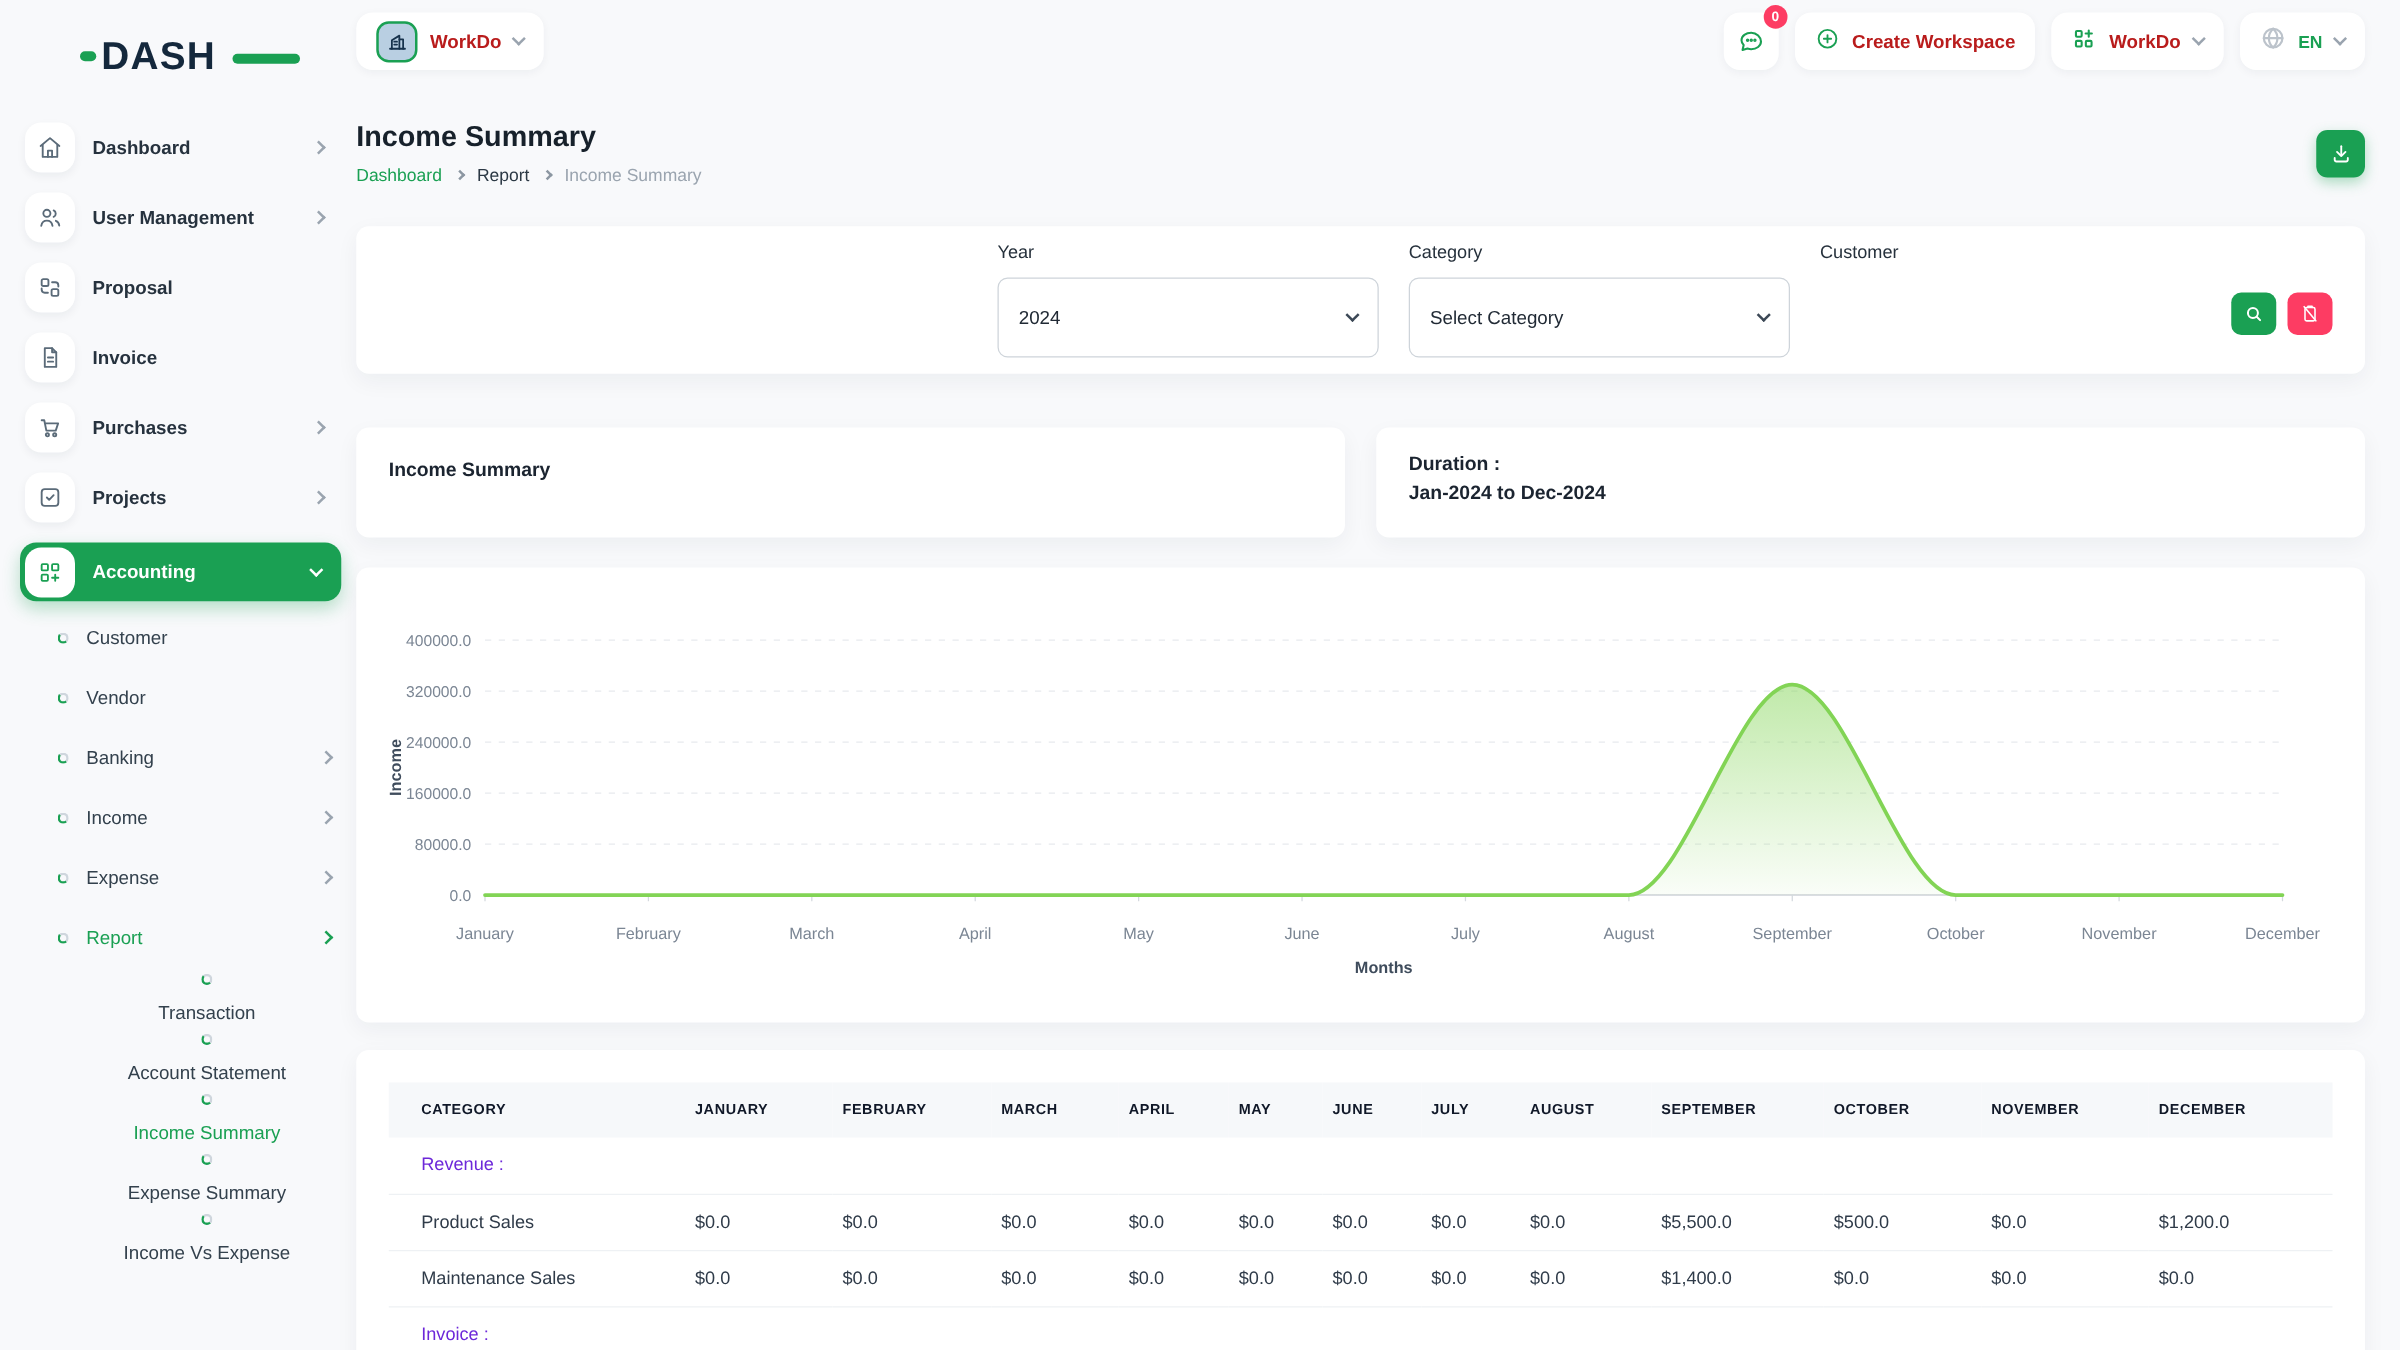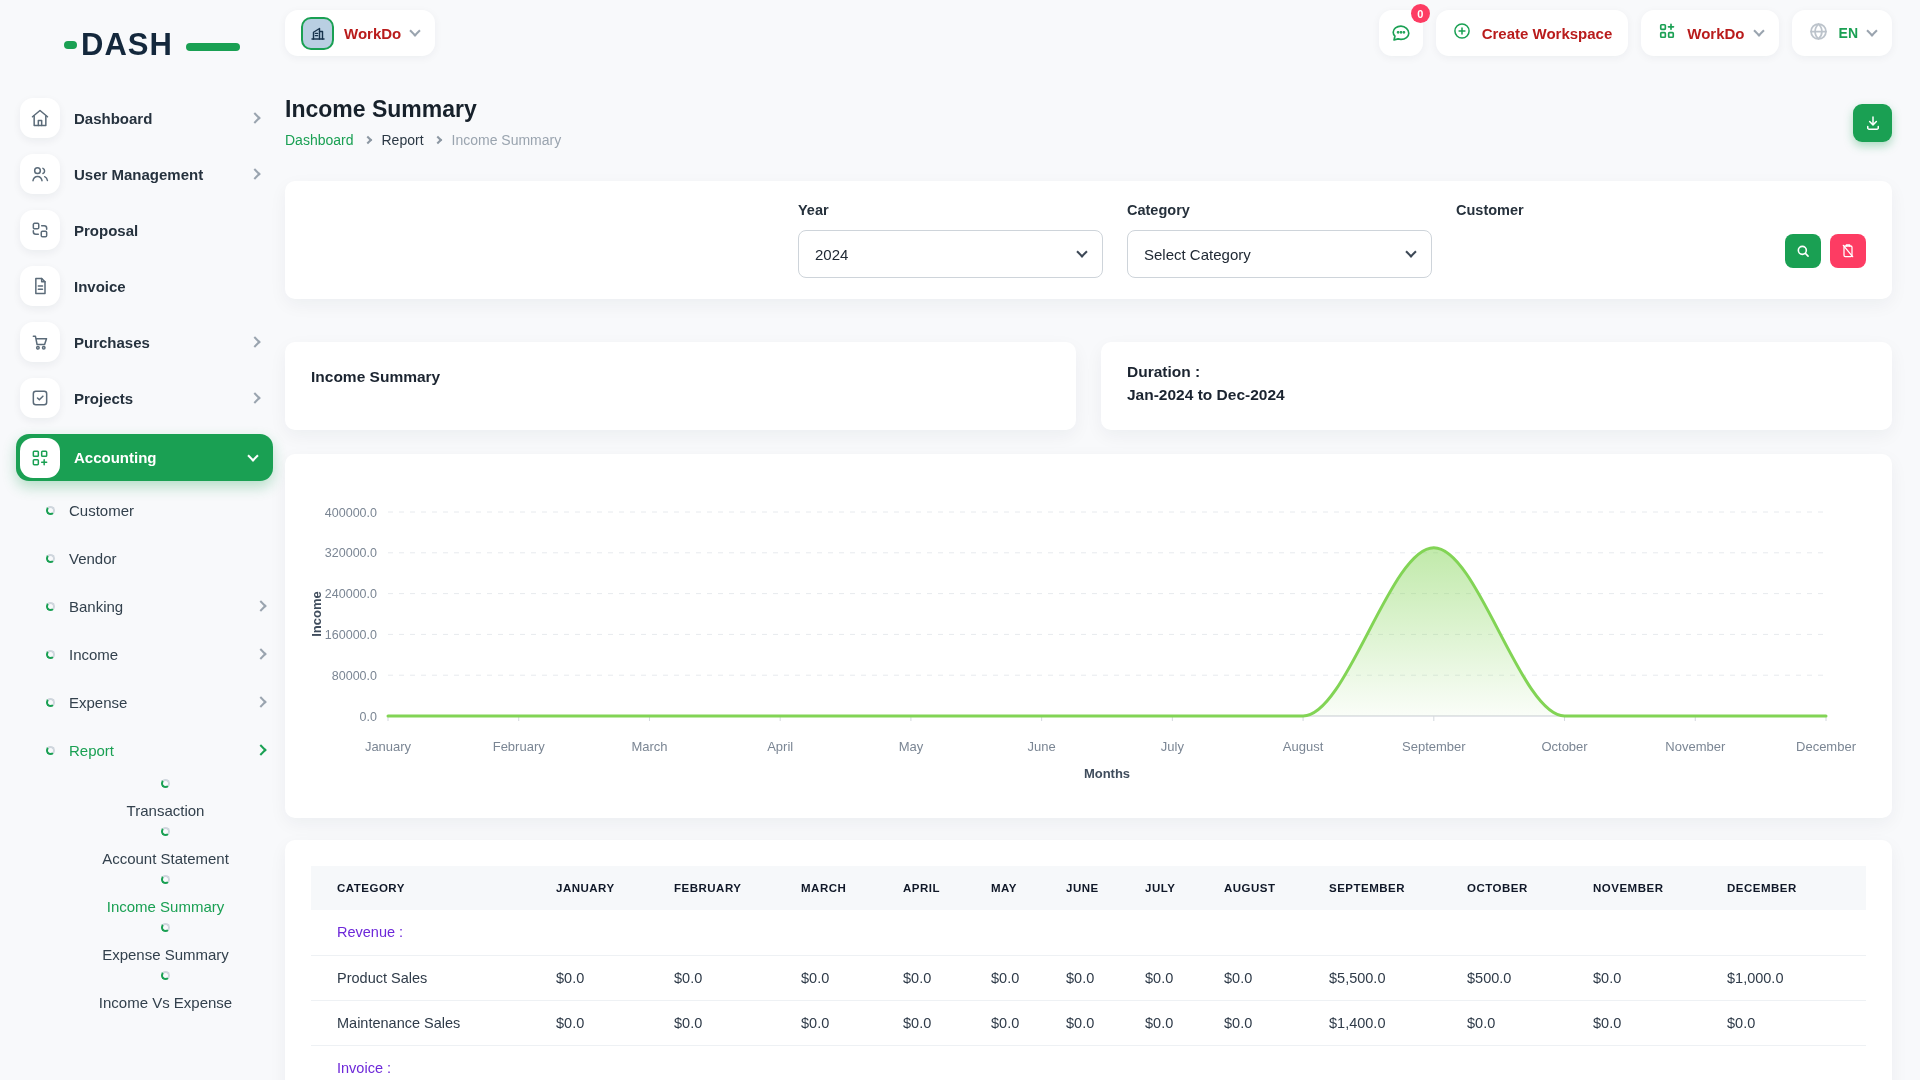--- a/index.html
+++ b/index.html
@@ -55,22 +55,22 @@
   .crumb-cur { color:#9aa4af; }
   .crumb-sep { width:6px; height:6px; border-right:2px solid #8c97a2; border-bottom:2px solid #8c97a2; transform:rotate(-45deg); }
   .dl-btn { position:absolute; right:0; top:8px; width:39px; height:38px; border-radius:9px; background:#1aa053; border:none; display:flex; align-items:center; justify-content:center; color:#fff; cursor:pointer; box-shadow:0 4px 10px rgba(26,160,83,.35); }
   .dl-btn svg { width:18px; height:18px; }
 
   .card { background:#ffffff; border-radius:10px; box-shadow:0 6px 18px rgba(24,39,58,.05); }
 
   .filter-card { margin-top:33px; height:118px; display:flex; align-items:center; padding:0 26px; }
   .filter-fields { margin-left:auto; display:flex; gap:24px; }
   .field { display:flex; flex-direction:column; gap:12px; width:305px; }
-  .field-label { font-size:14.5px; font-weight:700; color:#26313c; }
-  .select { height:48px; border:1px solid #ced4da; border-radius:8px; background:#fff; display:flex; align-items:center; justify-content:space-between; padding:0 16px; font-size:15px; color:#212a35; cursor:pointer; }
+  .field-label { font-size:14.5px; font-weight:400; color:#26313c; }
+  .select { height:64px; border:1px solid #ced4da; border-radius:8px; background:#fff; display:flex; align-items:center; justify-content:space-between; padding:0 16px; font-size:15px; color:#212a35; cursor:pointer; }
   .sel-chev { width:8px; height:8px; border-right:2px solid #3c4856; border-bottom:2px solid #3c4856; transform:rotate(45deg); margin-top:-4px; }
   .filter-actions { display:flex; gap:9px; margin-left:24px; align-self:center; margin-top:22px; }
   .sq-btn { width:36px; height:34px; border:none; border-radius:8px; display:flex; align-items:center; justify-content:center; color:#fff; cursor:pointer; }
   .sq-btn svg { width:16px; height:16px; }
   .btn-green { background:#1aa053; }
   .btn-pink { background:#fd3c63; }
 
   .summary-row { margin-top:43px; display:flex; gap:25px; }
   .summary-card { flex:1; height:88px; padding:21px 26px; }
   .sum-title { font-size:15.5px; font-weight:600; color:#1b2430; }
@@ -445,21 +445,21 @@
               <td>$0.0</td>
               <td>$0.0</td>
               <td>$0.0</td>
               <td>$0.0</td>
               <td>$0.0</td>
               <td>$0.0</td>
               <td>$0.0</td>
               <td>$5,500.0</td>
               <td>$500.0</td>
               <td>$0.0</td>
-              <td>$1,000.0</td>
+              <td>$1,200.0</td>
             </tr>
             <tr class="data-row">
               <td class="cat">Maintenance Sales</td>
               <td>$0.0</td>
               <td>$0.0</td>
               <td>$0.0</td>
               <td>$0.0</td>
               <td>$0.0</td>
               <td>$0.0</td>
               <td>$0.0</td>

